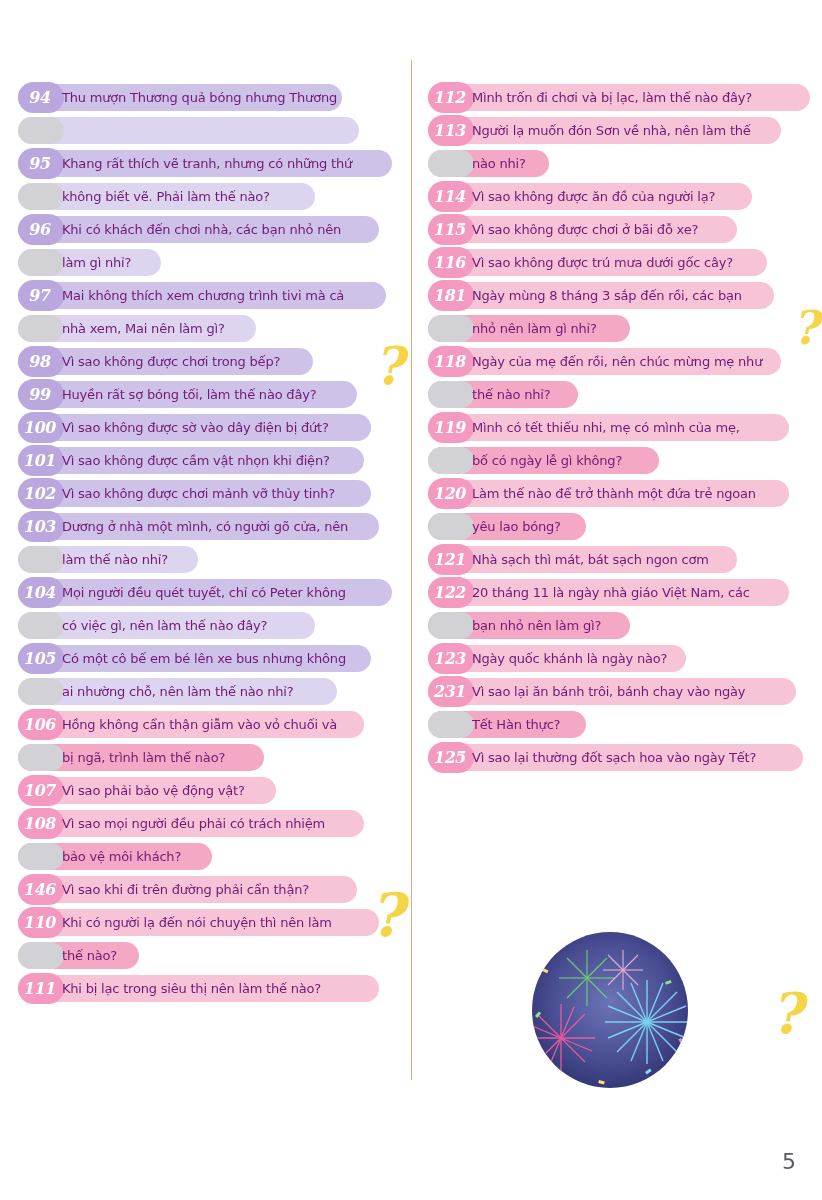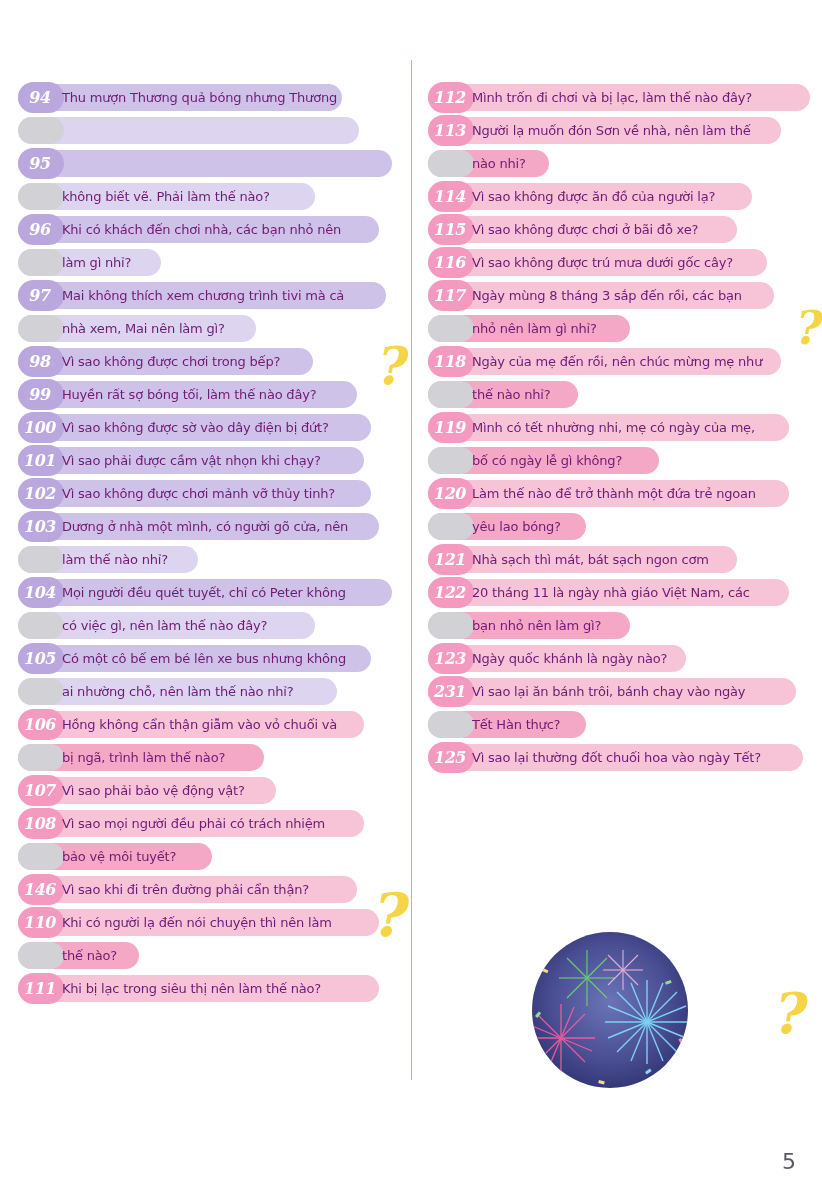--- a/index.html
+++ b/index.html
@@ -154,20 +154,21 @@
           <div class="bar" style="width: 341.3px; background: rgb(221, 212, 239);"></div>
           <div class="stub"></div>
           <div class="num"></div>
         </div>
       </div>
       <div class="qitem">
         <div class="line">
           <div class="bar" style="width: 374px; background: rgb(207, 194, 232);"></div>
           <div class="num-badge" style="background: rgb(185, 167, 222);"></div>
           <div class="num">95</div>
+          <div class="txt">Khang rất thích vẽ tranh, nhưng có những thứ</div>
         </div>
         <div class="line">
           <div class="bar" style="width: 297.2px; background: rgb(221, 212, 239);"></div>
           <div class="stub"></div>
           <div class="num"></div>
           <div class="txt">không biết vẽ. Phải làm thế nào?</div>
         </div>
       </div>
       <div class="qitem">
         <div class="line">
@@ -219,21 +220,21 @@
           <div class="num-badge" style="background: rgb(185, 167, 222);"></div>
           <div class="num">100</div>
           <div class="txt">Vì sao không được sờ vào dây điện bị đứt?</div>
         </div>
       </div>
       <div class="qitem">
         <div class="line">
           <div class="bar" style="width: 346px; background: rgb(207, 194, 232);"></div>
           <div class="num-badge" style="background: rgb(185, 167, 222);"></div>
           <div class="num">101</div>
-          <div class="txt">Vì sao phải được cầm vật nhọn khi chạy?</div>
+          <div class="txt">Vì sao không được cầm vật nhọn khi điện?</div>
         </div>
       </div>
       <div class="qitem">
         <div class="line">
           <div class="bar" style="width: 353.35px; background: rgb(207, 194, 232);"></div>
           <div class="num-badge" style="background: rgb(185, 167, 222);"></div>
           <div class="num">102</div>
           <div class="txt">Vì sao không được chơi mảnh vỡ thủy tinh?</div>
         </div>
       </div>
@@ -305,21 +306,21 @@
         <div class="line">
           <div class="bar" style="width: 346px; background: rgb(246, 195, 215);"></div>
           <div class="num-badge" style="background: rgb(244, 154, 193);"></div>
           <div class="num">108</div>
           <div class="txt">Vì sao mọi người đều phải có trách nhiệm</div>
         </div>
         <div class="line">
           <div class="bar" style="width: 194.3px; background: rgb(244, 168, 198);"></div>
           <div class="stub"></div>
           <div class="num"></div>
-          <div class="txt">bảo vệ môi tuyết?</div>
+          <div class="txt">bảo vệ môi khách?</div>
         </div>
       </div>
       <div class="qitem">
         <div class="line">
           <div class="bar" style="width: 338.65px; background: rgb(246, 195, 215);"></div>
           <div class="num-badge" style="background: rgb(244, 154, 193);"></div>
           <div class="num">146</div>
           <div class="txt">Vì sao khi đi trên đường phải cẩn thận?</div>
         </div>
       </div>
@@ -390,21 +391,21 @@
           <div class="bar" style="width: 338.65px; background: rgb(246, 195, 215);"></div>
           <div class="num-badge" style="background: rgb(244, 154, 193);"></div>
           <div class="num">116</div>
           <div class="txt">Vì sao không được trú mưa dưới gốc cây?</div>
         </div>
       </div>
       <div class="qitem">
         <div class="line">
           <div class="bar" style="width: 346px; background: rgb(246, 195, 215);"></div>
           <div class="num-badge" style="background: rgb(244, 154, 193);"></div>
-          <div class="num">117</div>
+          <div class="num">181</div>
           <div class="txt">Ngày mùng 8 tháng 3 sắp đến rồi, các bạn</div>
         </div>
         <div class="line">
           <div class="bar" style="width: 201.65px; background: rgb(244, 168, 198);"></div>
           <div class="stub"></div>
           <div class="num"></div>
           <div class="txt">nhỏ nên làm gì nhỉ?</div>
         </div>
       </div>
       <div class="qitem">
@@ -419,21 +420,21 @@
           <div class="stub"></div>
           <div class="num"></div>
           <div class="txt">thế nào nhỉ?</div>
         </div>
       </div>
       <div class="qitem">
         <div class="line">
           <div class="bar" style="width: 360.7px; background: rgb(246, 195, 215);"></div>
           <div class="num-badge" style="background: rgb(244, 154, 193);"></div>
           <div class="num">119</div>
-          <div class="txt">Mình có tết nhường nhi,  mẹ có ngày của mẹ,</div>
+          <div class="txt">Mình có tết thiếu nhi,  mẹ có mình của mẹ,</div>
         </div>
         <div class="line">
           <div class="bar" style="width: 231.05px; background: rgb(244, 168, 198);"></div>
           <div class="stub"></div>
           <div class="num"></div>
           <div class="txt">bố có ngày lễ gì không?</div>
         </div>
       </div>
       <div class="qitem">
         <div class="line">
@@ -491,21 +492,21 @@
           <div class="stub"></div>
           <div class="num"></div>
           <div class="txt">Tết Hàn thực?</div>
         </div>
       </div>
       <div class="qitem">
         <div class="line">
           <div class="bar" style="width: 375.4px; background: rgb(246, 195, 215);"></div>
           <div class="num-badge" style="background: rgb(244, 154, 193);"></div>
           <div class="num">125</div>
-          <div class="txt">Vì sao lại thường đốt chuối hoa vào ngày Tết?</div>
+          <div class="txt">Vì sao lại thường đốt sạch hoa vào ngày Tết?</div>
         </div>
       </div>
     </div>
 
   <div class="firework-wrap">
     <svg width="230" height="175" viewBox="0 0 230 175">
       <defs>
         <radialGradient id="sky" cx="50%" cy="45%" r="60%">
           <stop offset="0%" stop-color="#6b74b8"></stop>
           <stop offset="60%" stop-color="#4b4f94"></stop>

